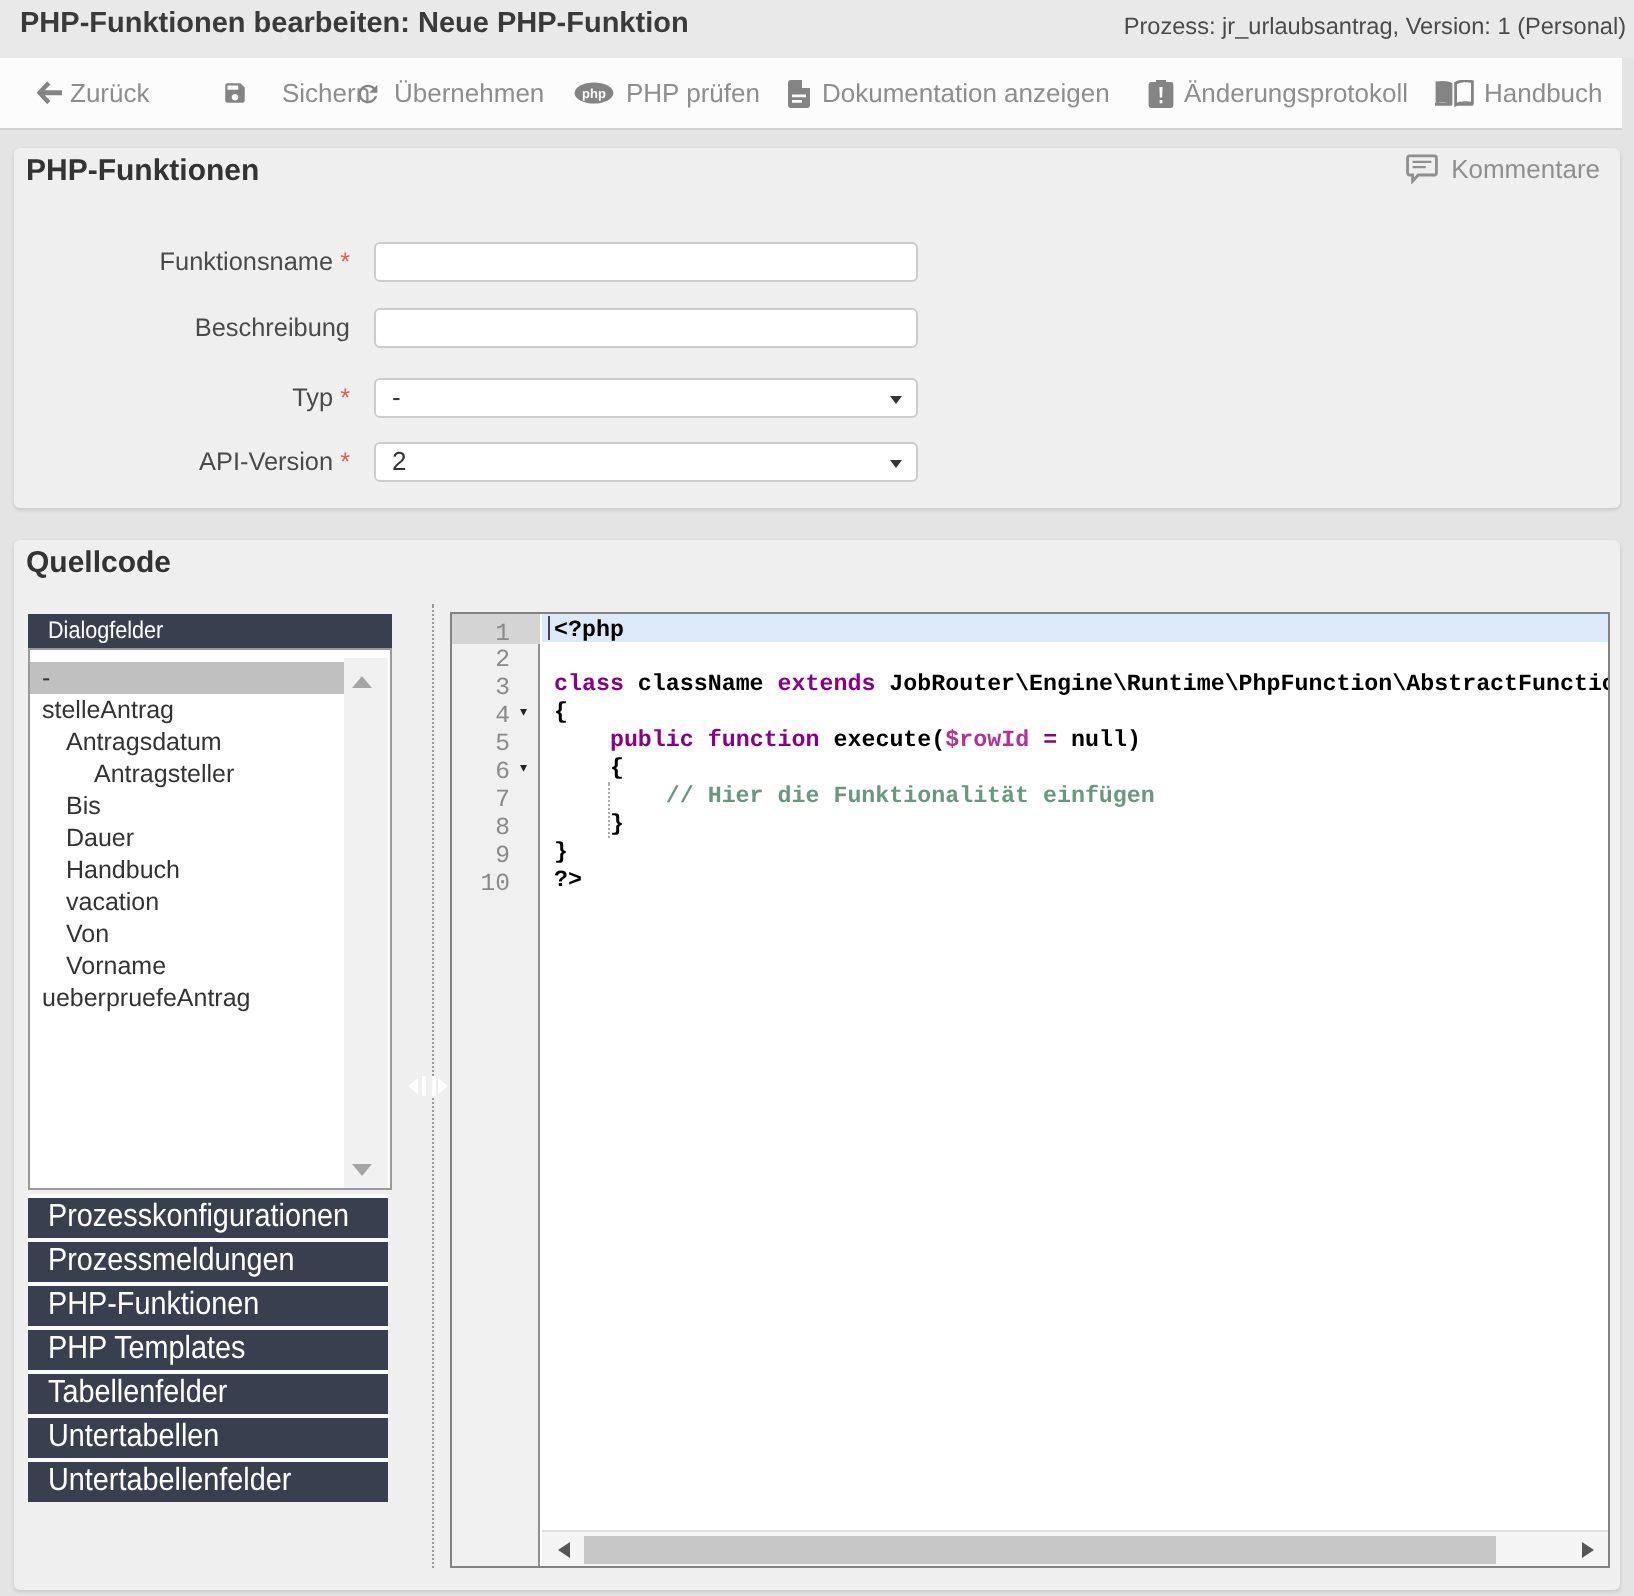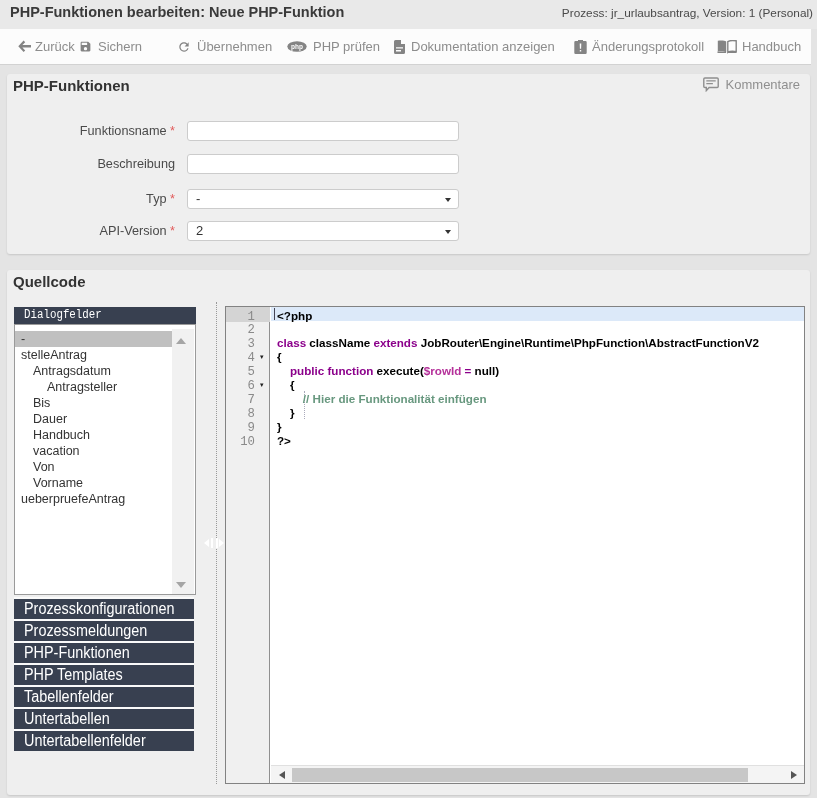--- a/index.html
+++ b/index.html
@@ -27,21 +27,21 @@
 
 
 .flabel { position:absolute; width:168px; text-align:right; font-size:12.7px; color:#4a4a4a; right:635px; }
 .flabel .req { color:#e25a5a; }
 .finput { position:absolute; left:180px; width:272px; height:20px; background:#fff; border:1px solid #ccc; border-radius:3px; }
 .fselect { position:absolute; left:180px; width:272px; height:20px; background:#fff; border:1px solid #ccc; border-radius:3px; font-size:13px; color:#333; line-height:18px; padding-left:8px; }
 .fselect .arr { position:absolute; right:7px; top:7.5px; width:0; height:0; border-left:3px solid transparent; border-right:3px solid transparent; border-top:4.5px solid #333; }
 
 .cond { display:inline-block; transform:scaleX(0.9); transform-origin:0 50%; white-space:nowrap; }
 
-#sbhead { position:absolute; left:7px; top:37px; width:182px; height:17px; background:#384050; color:#fff; font-size:12px; line-height:17px; padding-left:10px;font-family:Liberation Mono, monospace; }
+#sbhead { position:absolute; left:7px; top:37px; width:182px; height:17px; background:#384050; color:#fff; font-size:12px; line-height:17px; padding-left:10px; }
 #sblist { position:absolute; left:7px; top:54px; width:182px; height:271px; background:#fff; border:1px solid #9a9a9a; }
 .li0 { position:absolute; left:0; width:157px; height:16px; font-size:12.5px; color:#333; line-height:16px; padding-left:6px; white-space:nowrap; }
 .li1 { padding-left:18px; }
 .lisel { background:#c0c0c0; }
 .sarr { position:absolute; width:0; height:0; }
 #strack { position:absolute; left:157px; top:4px; width:22px; height:265px; background:#f1f1f1; }
 #arrup { left:161px; top:13px; border-left:5px solid transparent; border-right:5px solid transparent; border-bottom:6.5px solid #a5a5a5; }
 #arrdn { left:161px; top:257px; border-left:5px solid transparent; border-right:5px solid transparent; border-top:6.5px solid #a5a5a5; }
 
 .acc { position:absolute; left:7px; width:180px; height:20px; box-shadow:0 -2px 0 0 #fafafa; background:#384050; color:#fff; font-size:16px; line-height:20px; padding-left:10px; }
@@ -56,21 +56,21 @@
 
 
 #editor { position:absolute; left:218px; top:36px; width:580px; height:478px; border:1px solid #828282; background:#fff; }
 #gutter { position:absolute; left:0; top:0; width:44px; height:476px; background:#f0f0f0; border-right:1px solid #909090; }
 .gnum { position:absolute; right:14px; width:30px; text-align:right; font-family:"Liberation Mono", monospace; font-size:12.3px; color:#8a8a8a; height:13.93px; line-height:13.93px; }
 .gfold { position:absolute; left:34px; font-size:7px; color:#222; height:13.93px; line-height:13.93px; }
 .grow1 { position:absolute; left:0; top:0; width:44px; height:14.5px; background:#d4d4d4; }
 #codearea { position:absolute; left:45px; top:0; width:533px; height:458px; background:#fff; overflow:hidden; }
 #line1bg { position:absolute; left:0; top:0; width:533px; height:14px; background:#dce9f9; }
 #caret { position:absolute; left:3px; top:1px; width:1px; height:12px; background:#445; }
-.cl { position:absolute; left:6px; white-space:pre; font-family:Liberation Sans, sans-serif; font-weight:bold; font-size:11.65px; line-height:13.93px; height:13.93px; color:#000; }
+.cl { position:absolute; left:6px; white-space:pre; font-family:Liberation Mono, monospace; font-weight:bold; font-size:11.65px; line-height:13.93px; height:13.93px; color:#000; }
 .kw { color:#8b008b; }
 .vr { color:#b5309a; }
 .cm { color:#68987f; font-weight:bold; }
 #iguide { position:absolute; left:33px; top:84px; width:1px; height:28px; border-left:1px dotted #aab; }
 
 
 #hscroll { position:absolute; left:45px; top:458px; width:533px; height:18px; background:#f4f4f4; border-top:1px solid #e0e0e0; }
 #hthumb { position:absolute; left:21px; top:1.5px; width:456px; height:14px; background:#c7c7c7; }
 .harr { position:absolute; width:0; height:0; top:5px; }
 #harrL { left:8px; border-top:4px solid transparent; border-bottom:4px solid transparent; border-right:6px solid #555; }
@@ -86,21 +86,21 @@
 
 <div id="toolbar">
   <div class="tbtn" style="left:18px;">
     <span class="ic">
         <svg width="13" height="13" viewBox="0 0 13 13">
           <path d="M5.6 0.6 L7.2 2.2 L4.4 5.1 L13 5.1 L13 7.6 L4.4 7.6 L7.2 10.5 L5.6 12.1 L0.3 6.35 Z" fill="#848484"></path>
         </svg>
       </span>
     <span style="margin-left:4px;">Zurück</span>
   </div>
-  <div class="tbtn" style="left:79px;">
+  <div class="tbtn" style="left:111px;gap:11px;">
     <span class="ic">
         <svg width="13" height="13" viewBox="0 0 24 24">
           <path fill="#848484" d="M17 3H5c-1.11 0-2 .9-2 2v14c0 1.1.89 2 2 2h14c1.1 0 2-.9 2-2V7l-4-4zM12 19c-1.66 0-3-1.34-3-3s1.34-3 3-3 3 1.34 3 3-1.34 3-3 3zm3-10H5V5h10v4z"></path>
         </svg>
       </span>
     <span style="margin-left:6px;">Sichern</span>
   </div>
   <div class="tbtn" style="left:287px;">
     <span class="ic">
         <svg width="20" height="11" viewBox="0 0 20 11">

